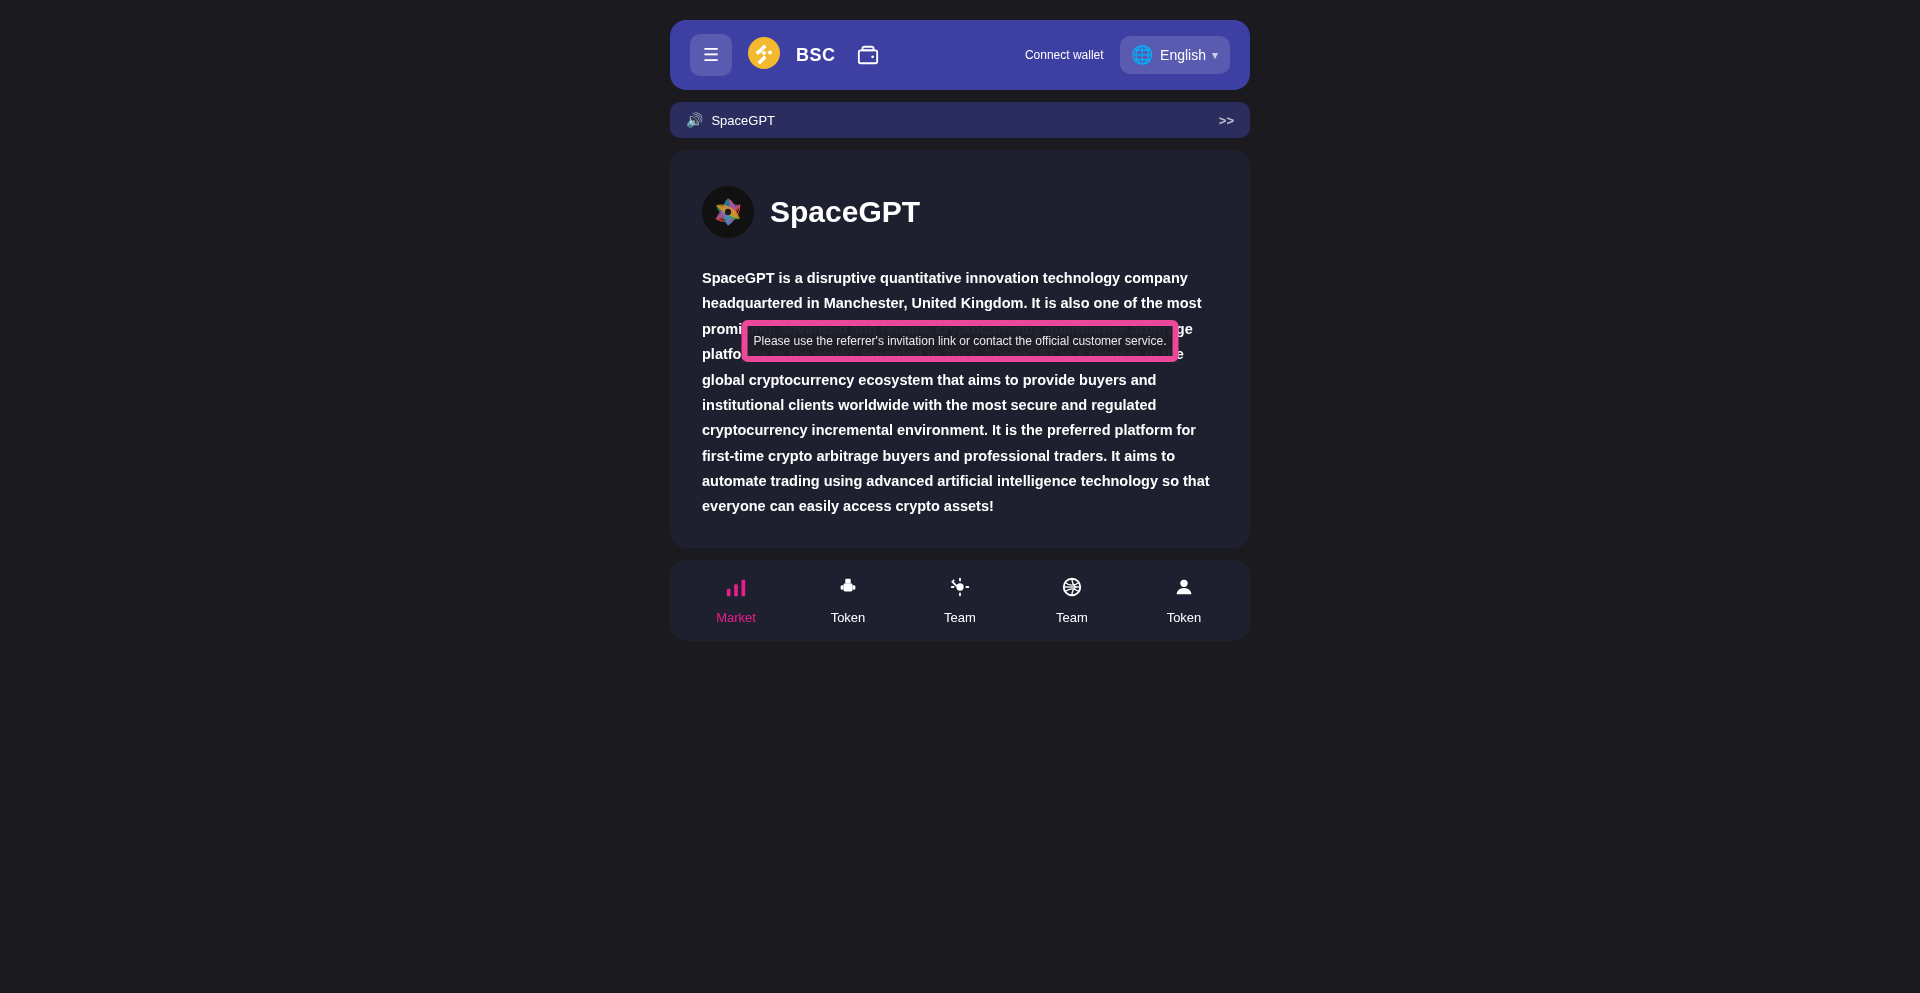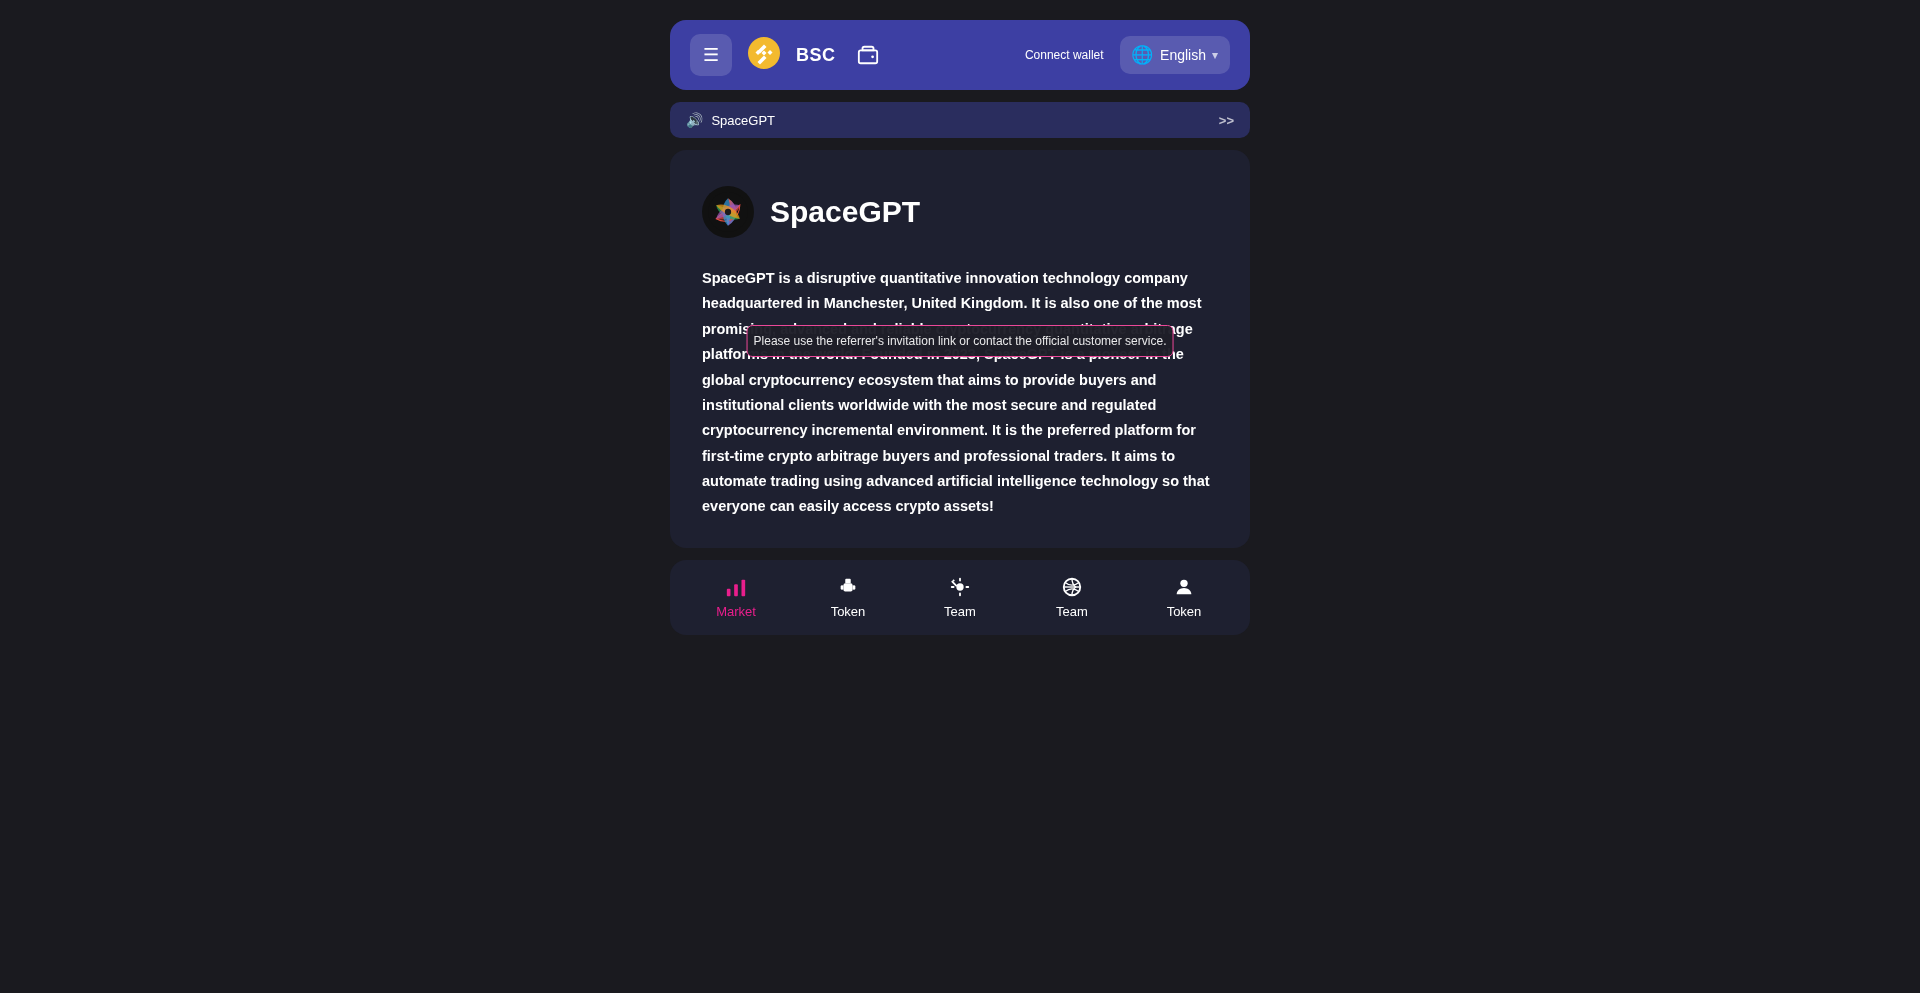--- a/index.html
+++ b/index.html
@@ -173,21 +173,21 @@
       font-weight: 600;
     }
 
     
     .tooltip-overlay {
       position: absolute;
       top: 48%;
       left: 50%;
       transform: translate(-50%, -50%);
       background: rgba(30, 30, 40, 0.97);
-      border: 1px solid #ec4899;
+      border: 6px solid #ec4899;
       border-radius: 6px;
       padding: 8px 6px;
       color: rgba(255,255,255,0.9);
       font-size: 12px;
       white-space: nowrap;
       z-index: 10;
     }
 
     
     .bottom-nav {
@@ -197,20 +197,21 @@
       display: flex;
       align-items: center;
       justify-content: space-around;
       width: 100%;
     }
 
     .nav-tab {
       display: flex;
       flex-direction: column;
       align-items: center;
+      gap: 6px;
       cursor: pointer;
       flex: 1;
     }
 
     .nav-tab .tab-icon {
       font-size: 22px;
       color: white;
     }
 
     .nav-tab .tab-label {

